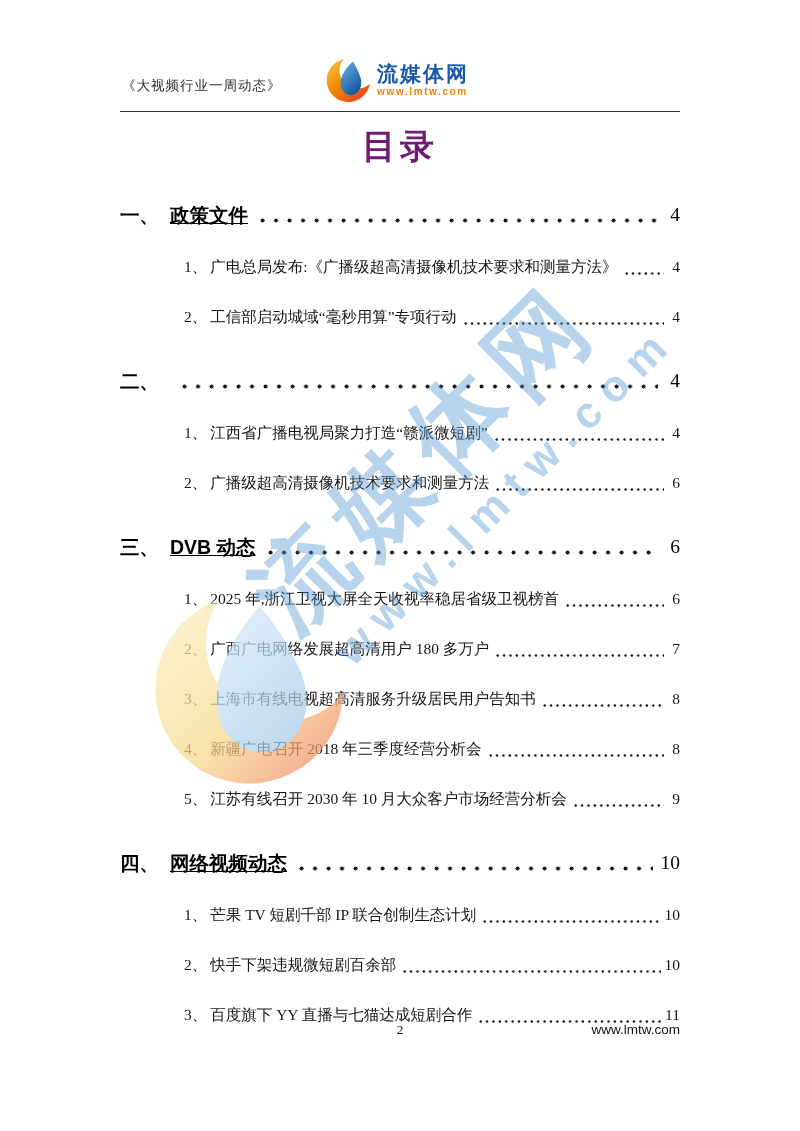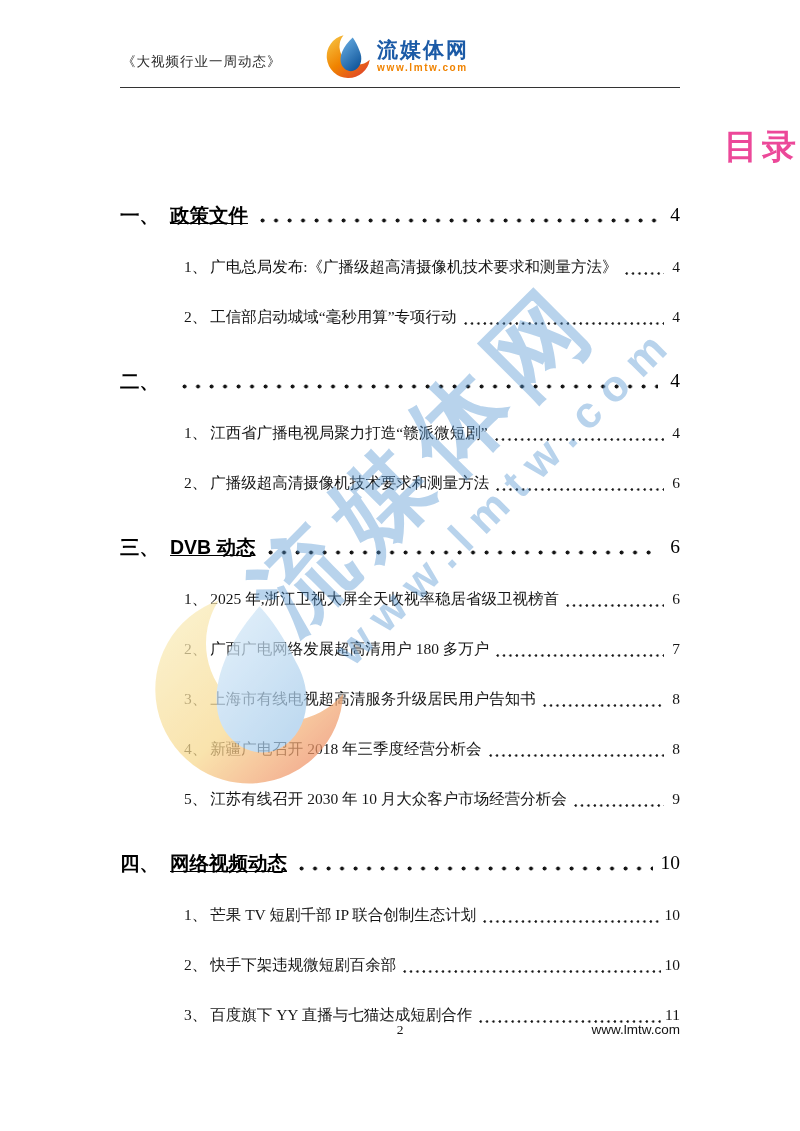--- a/index.html
+++ b/index.html
@@ -14,21 +14,21 @@
   .page{
     position:relative;
     width:800px;height:1131px;
     margin:0 auto;
     background:#ffffff;
     overflow:hidden;
     color:var(--text-dark);
   }
   
   .header{
-    position:absolute;top:0;left:120px;right:120px;height:88px;
+    position:absolute;top:0;left:120px;right:120px;height:112px;
     border-bottom:1.5px solid #333;
     z-index:1;
   }
   .doc-title{
     position:absolute;left:2px;bottom:16px;
     font-size:13.5px;color:#2b2b2b;letter-spacing:1px;
   }
   .logo{
     position:absolute;left:50%;transform:translateX(-52%);bottom:8px;
     display:flex;align-items:center;gap:6px;
@@ -41,23 +41,23 @@
   }
   .logo-url{
     font-family:"Liberation Sans","DejaVu Sans",sans-serif;
     font-weight:bold;font-size:10px;color:var(--logo-orange);
     letter-spacing:1.6px;margin-top:3px;
   }
   
   .toc-title{
     position:relative;z-index:1;
     margin-top:124px;
-    text-align:right;
+    text-align:center;
     font-family:Liberation Mono, monospace;
-    font-weight:bold;font-size:34px;letter-spacing:4px;color:#ec4899;
+    font-weight:bold;font-size:34px;letter-spacing:4px;color:#701a75;
   }
   
   .toc{
     position:relative;z-index:1;
     margin:32px 120px 0 120px;
   }
   .toc-section + .toc-section{margin-top:40px;}
   .toc-row{display:flex;align-items:flex-end;}
   .toc-row.level1{
     font-family:"Liberation Sans","DejaVu Sans",sans-serif;

